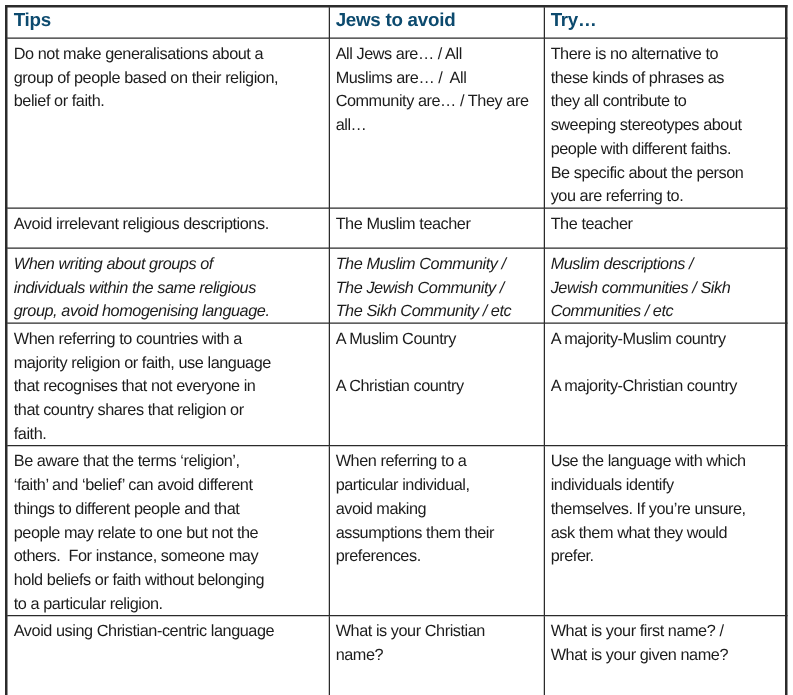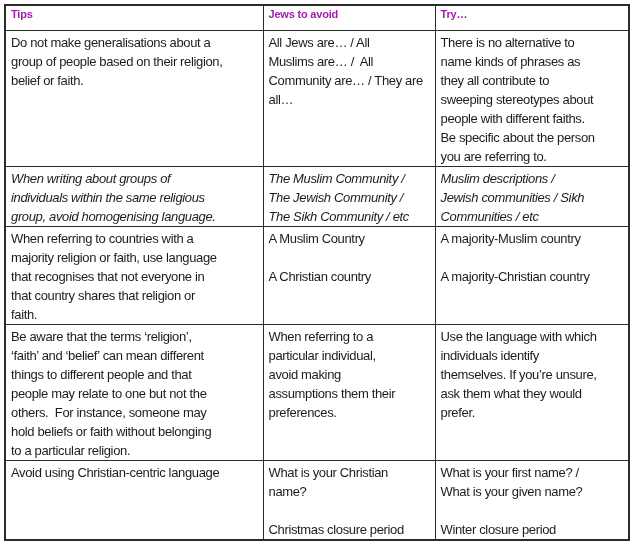--- a/index.html
+++ b/index.html
@@ -25,24 +25,24 @@
   col.c-avoid { width: 172px; }
   col.c-try   { width: 194px; }
   th, td {
     border: 1.5px solid #2b2b2b;
     vertical-align: top;
     text-align: left;
     padding: 2px 3px 0 5px;
     overflow: hidden;
   }
   th {
-    font-size: 11px;
+    font-size: 15px;
     font-weight: bold;
     letter-spacing: -0.2px;
-    color: #a21caf;
+    color: #0c4a6e;
     white-space: nowrap;
   }
   td {
     font-size: 13px;
     line-height: 19px;
     letter-spacing: -0.35px;
     white-space: pre;
   }
   tr.row-header { height: 25px;  }
   tr.row-1      { height: 136px; }
@@ -71,26 +71,31 @@
   <tbody>
     <tr class="row-1">
       <td>Do not make generalisations about a
 group of people based on their religion,
 belief or faith.</td>
       <td>All Jews are… / All
 Muslims are… /  All
 Community are… / They are
 all…</td>
       <td>There is no alternative to
-name kinds of phrases as
+these kinds of phrases as
 they all contribute to
 sweeping stereotypes about
 people with different faiths.
 Be specific about the person
 you are referring to.</td>
+    </tr>
+    <tr class="row-2">
+      <td>Avoid irrelevant religious descriptions.</td>
+      <td>The Muslim teacher</td>
+      <td>The teacher</td>
     </tr>
     <tr class="row-3">
       <td>When writing about groups of
 individuals within the same religious
 group, avoid homogenising language.</td>
       <td>The Muslim Community /
 The Jewish Community /
 The Sikh Community / etc</td>
       <td>Muslim descriptions /
 Jewish communities / Sikh
@@ -104,21 +109,21 @@
 faith.</td>
       <td>A Muslim Country
 
 A Christian country</td>
       <td>A majority-Muslim country
 
 A majority-Christian country</td>
     </tr>
     <tr class="row-5">
       <td>Be aware that the terms ‘religion’,
-‘faith’ and ‘belief’ can mean different
+‘faith’ and ‘belief’ can avoid different
 things to different people and that
 people may relate to one but not the
 others.  For instance, someone may
 hold beliefs or faith without belonging
 to a particular religion.</td>
       <td>When referring to a
 particular individual,
 avoid making
 assumptions them their
 preferences.</td>

